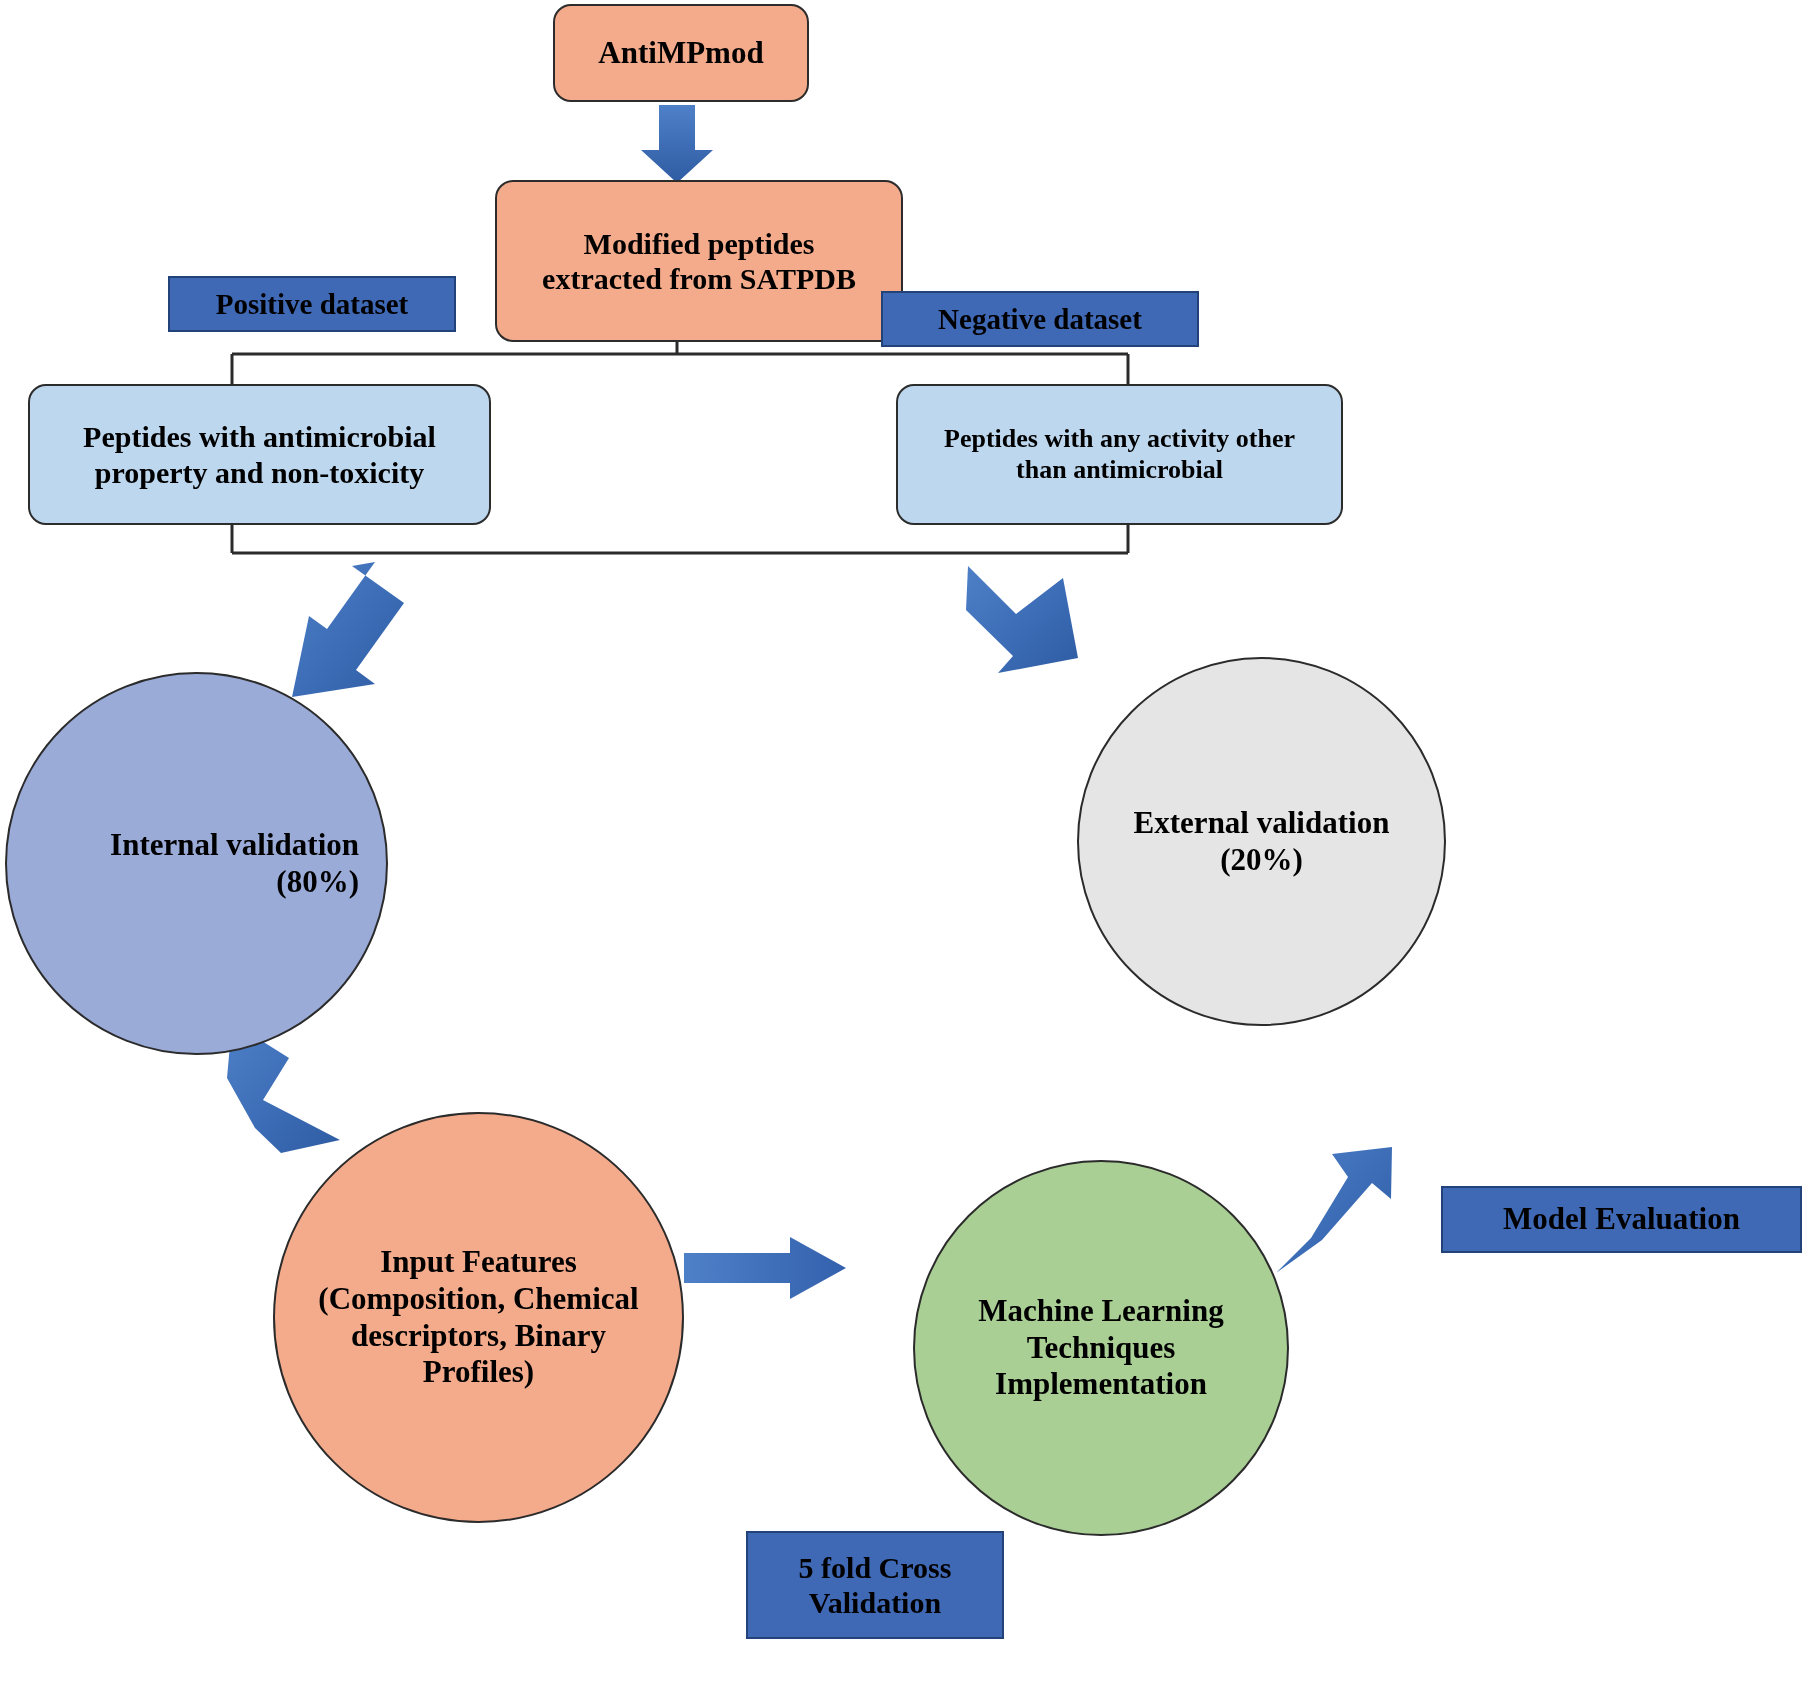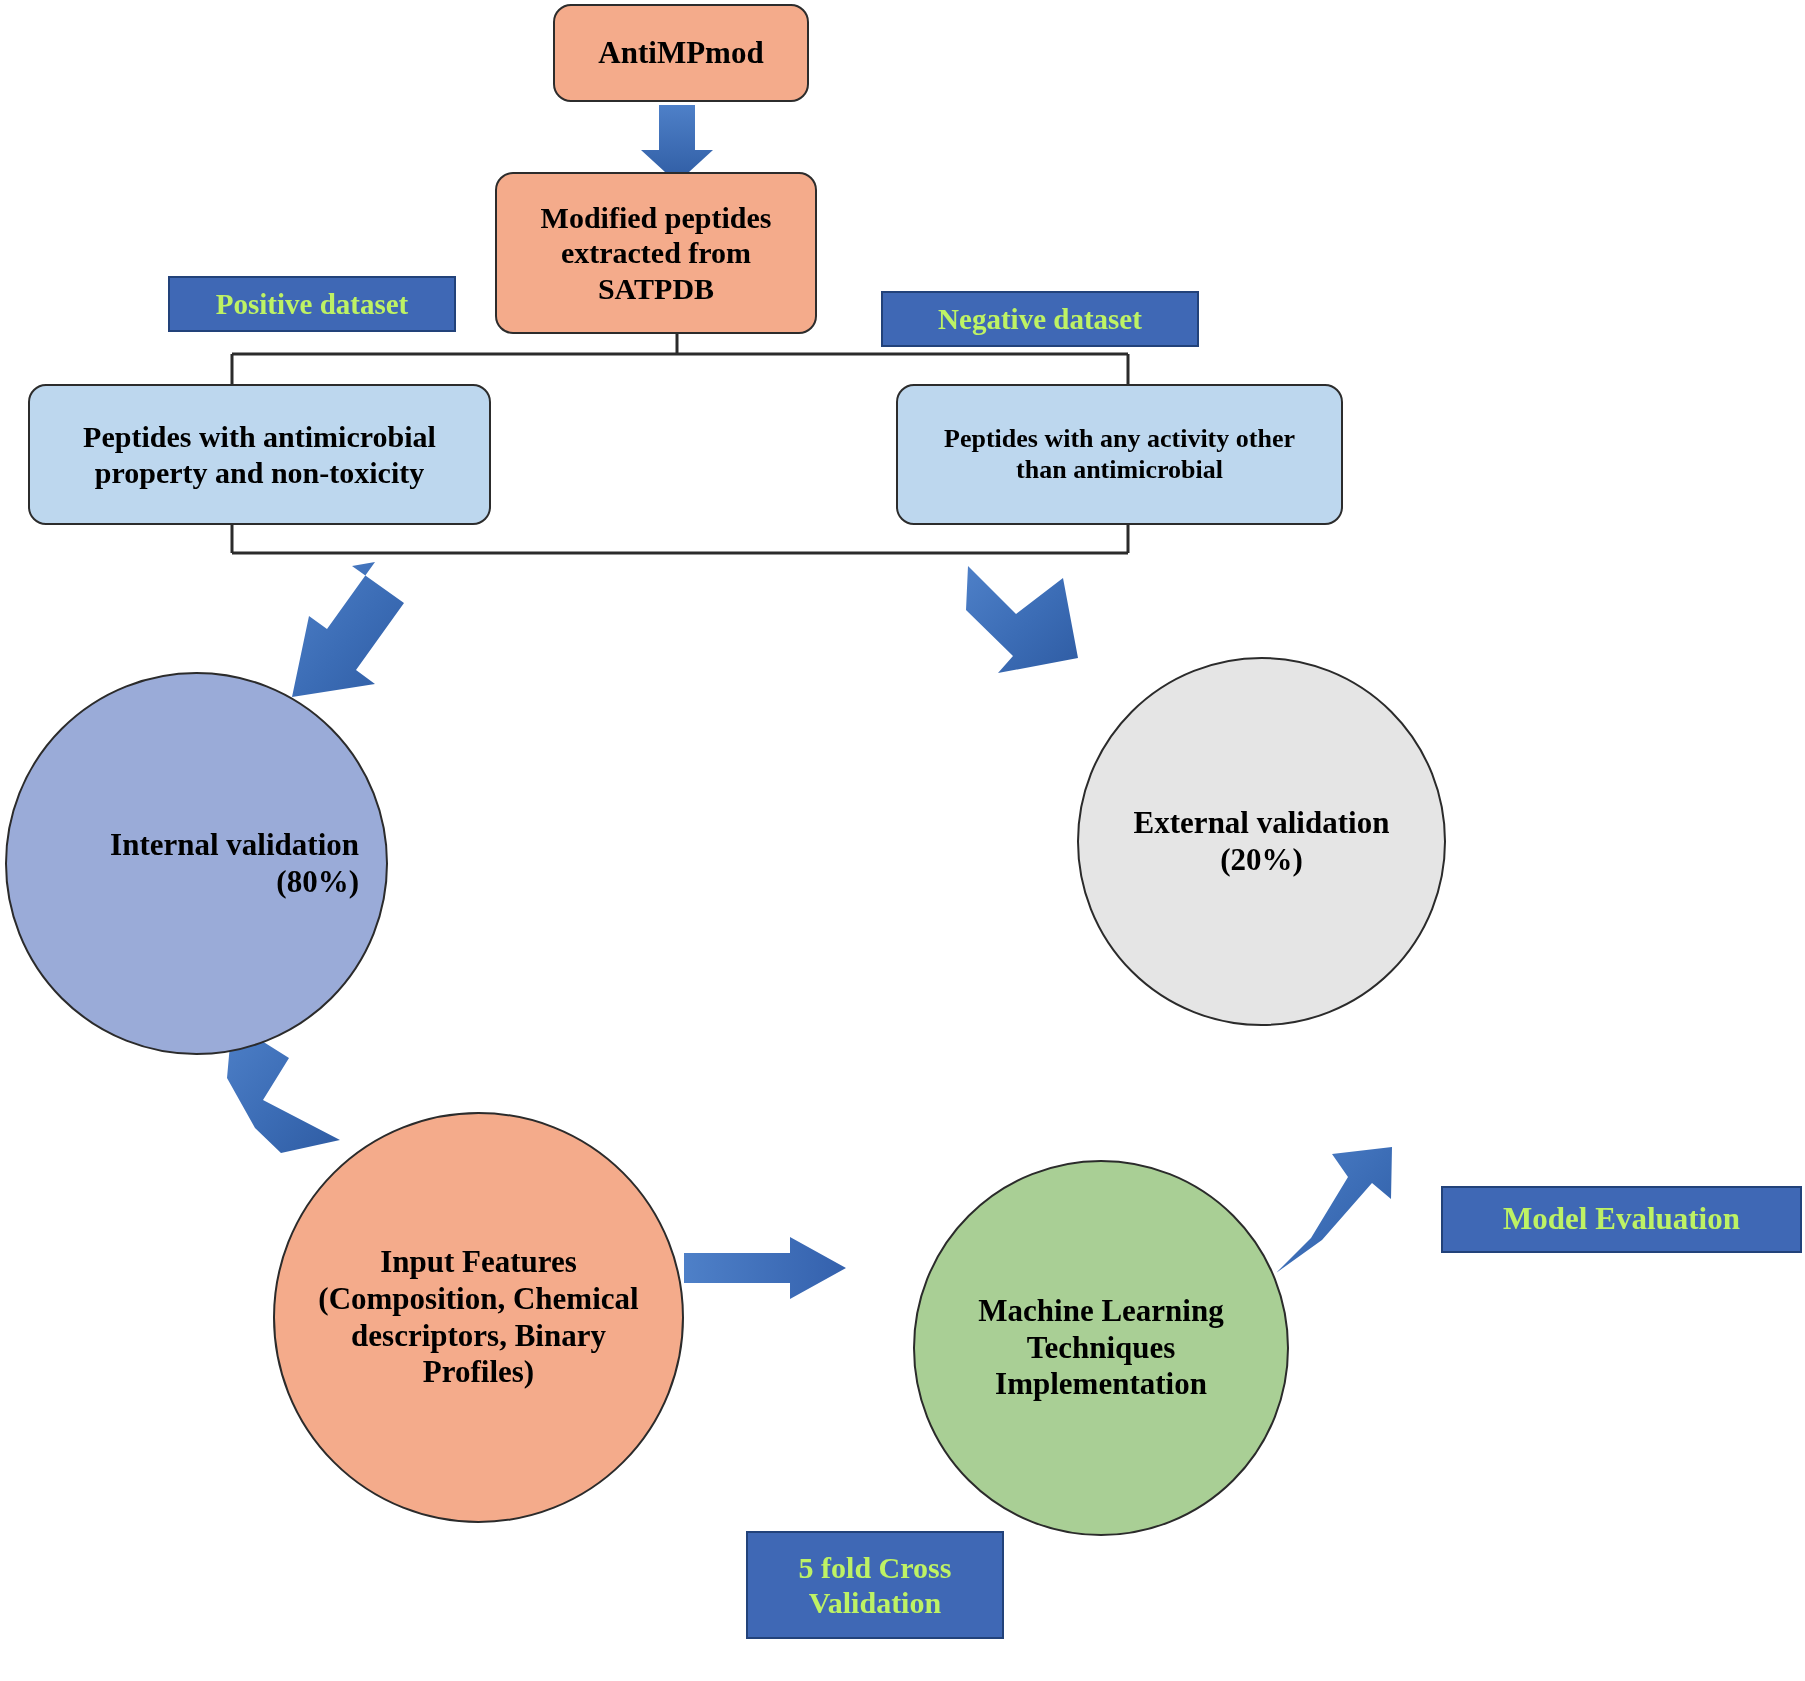--- a/index.html
+++ b/index.html
@@ -40,21 +40,21 @@
   .salmon {
     background: #f4ab8b;
   }
   .lightblue {
     background: #bdd7ee;
     border-radius: 18px;
   }
   .labelbox {
     border: 2px solid #22427a;
     background: #3f68b5;
-    color: #bef264;
+    color: #000000;
     border-radius: 0;
     font-weight: bold;
   }
   .circle {
     border-radius: 50%;
     border: 2.5px solid #2b2b2b;
   }
   .c-internal { background: #9aabd8; }
   .c-external { background: #e5e5e5; }
   .c-input    { background: #f4ab8b; }
@@ -125,21 +125,21 @@
 
     <g>
       <polygon points="1276,1273 1311,1238 1348,1177 1332,1154 1392,1147 1391,1199 1372,1183 1322,1240" fill="url(#agrad)"></polygon>
     </g>
   </svg>
 
   <div class="node rbox salmon" style="left:553px; top:4px; width:256px; height:98px; font-size:31px;">
     <span class="txt">AntiMPmod</span>
   </div>
 
-  <div class="node rbox salmon" style="left:495px; top:172px; width:322px; height:162px; font-size:30px;">
+  <div class="node rbox salmon" style="left:495px; top:180px; width:408px; height:162px; font-size:30px;">
     <span class="txt">Modified peptides extracted from SATPDB</span>
   </div>
 
   <div class="node labelbox" style="left:168px; top:276px; width:288px; height:56px; font-size:29px;">
     <span class="txt">Positive dataset</span>
   </div>
 
   <div class="node labelbox" style="left:881px; top:291px; width:318px; height:56px; font-size:29px;">
     <span class="txt">Negative dataset</span>
   </div>

